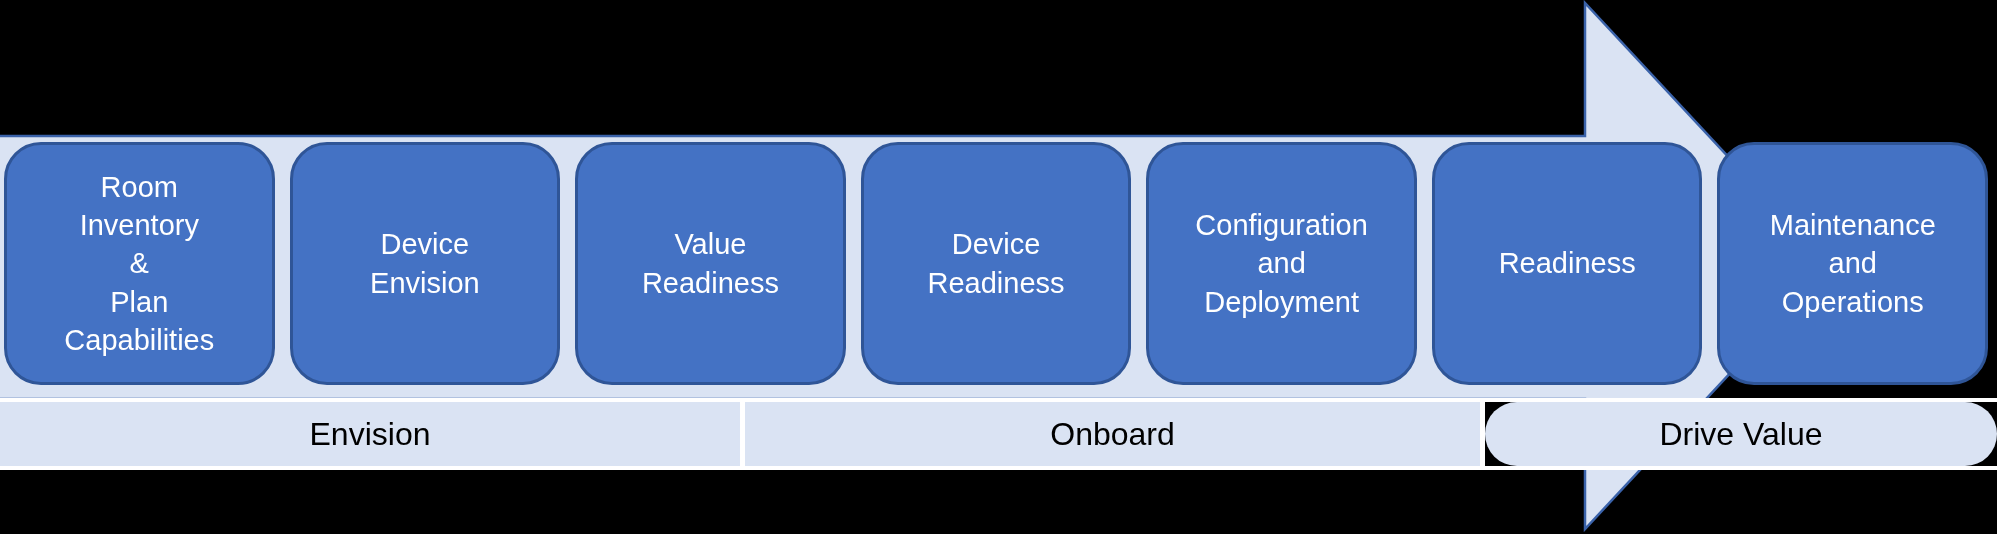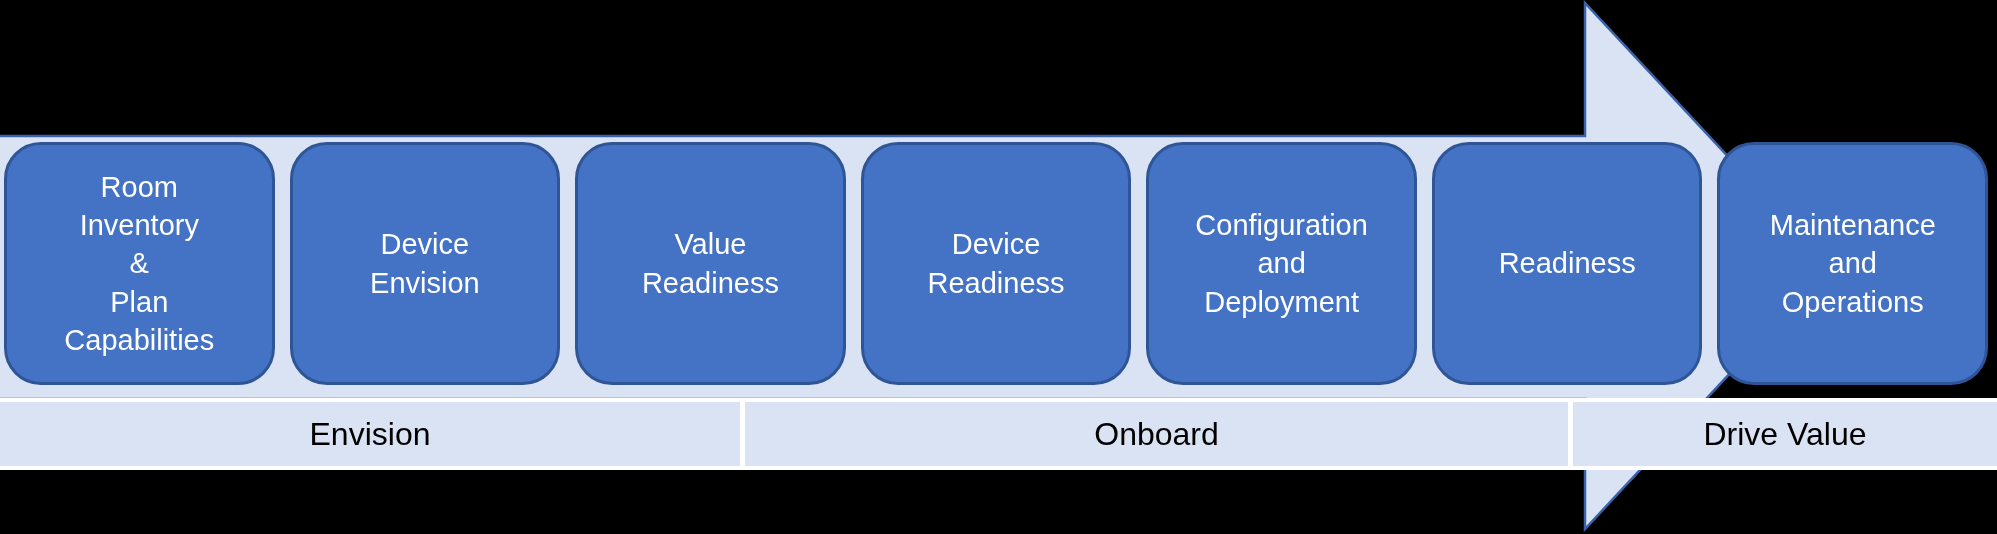--- a/index.html
+++ b/index.html
@@ -72,22 +72,22 @@
     display: flex;
     align-items: center;
     justify-content: center;
   }
   .phase-label {
     color: var(--band-text, #000000);
     font-size: 32px;
     line-height: 1;
   }
   .phase-envision { width: 740px; }
-  .phase-onboard  { width: 823px; }
-  .phase-drive-value { flex: 1 1 0; }
+  .phase-onboard  { width: 735px; }
+  .phase-drive-value { flex: 1 1 0; border-radius: 32px; }
   .phase-sep {
     width: 5px;
     background: var(--band-separator, #ffffff);
   }
 </style>
 </head>
 <body>
 
 <div class="stage">
 

